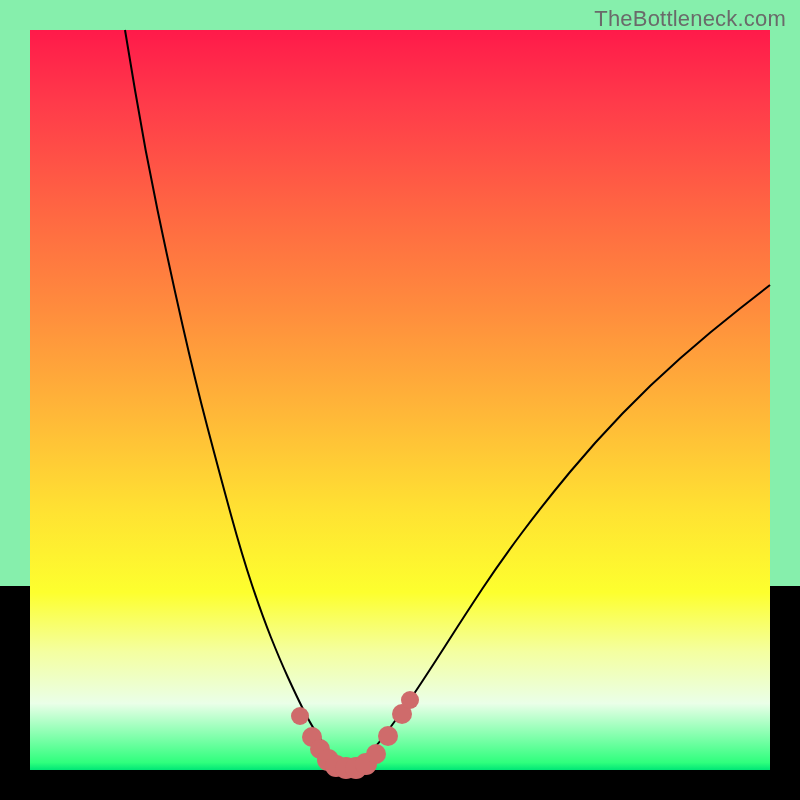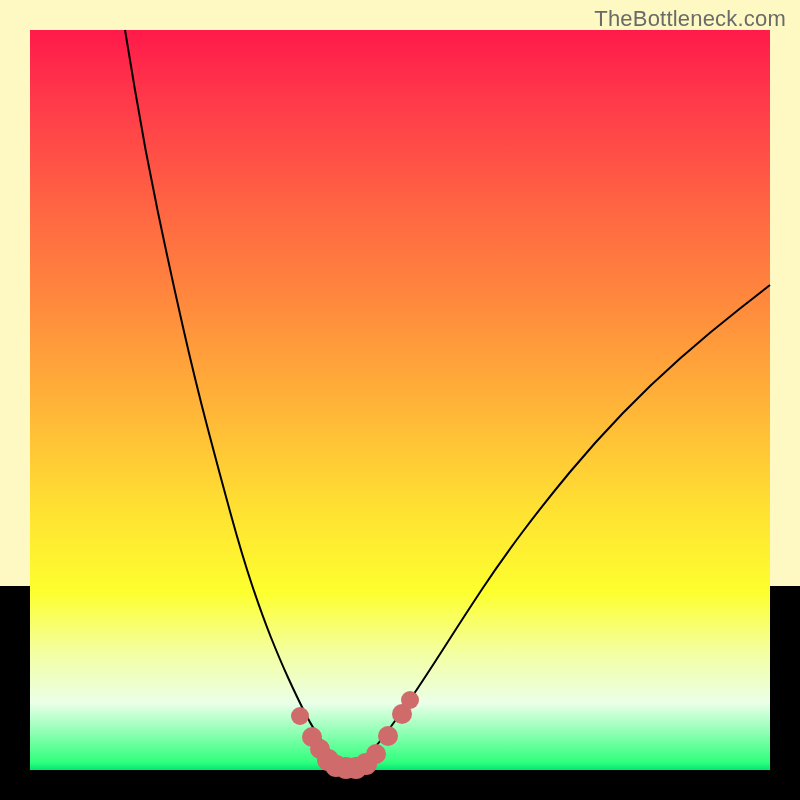--- a/index.html
+++ b/index.html
@@ -10,21 +10,21 @@
     background: #000;
     overflow: hidden;
     font-family: Arial, Helvetica, sans-serif;
   }
   .frame {
     position: absolute;
     left: 0;
     top: 0;
     width: 800px;
     height: 586px;
-    background: #fef9c3;
+    background: #86efac;
   }
   .plot {
     position: absolute;
     left: 30px;
     top: 30px;
     width: 740px;
     height: 740px;
     
     background: linear-gradient(
       to bottom,

